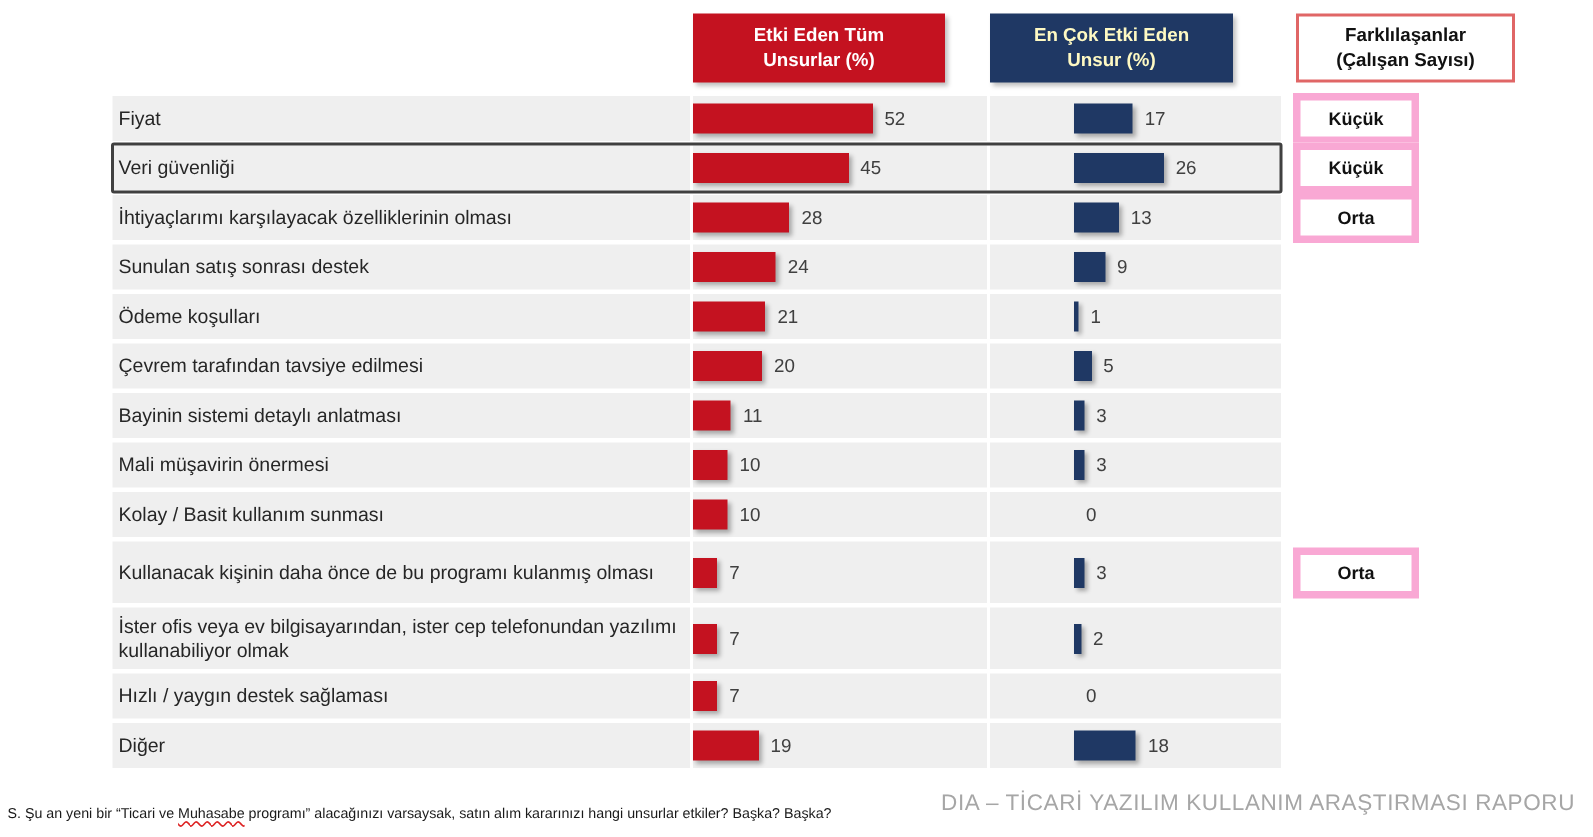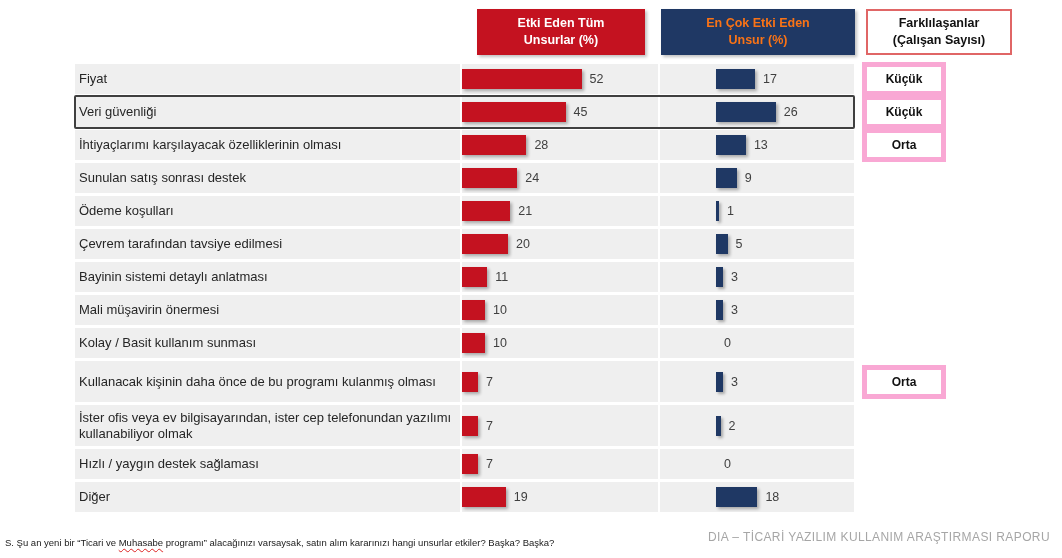--- a/index.html
+++ b/index.html
@@ -6,32 +6,32 @@
   .page{
     position:relative;
     width:1062px;height:558px;
     background:#ffffff;
     font-family:"Liberation Sans",sans-serif;
     overflow:hidden;
   }
   
   .header-row{display:flex;margin-left:75px;margin-top:8px;height:48px;}
   .hdr-spacer{width:387px;flex:none;}
-  .hdr-col{flex:none;display:flex;align-items:center;justify-content:center;}
+  .hdr-col{flex:none;display:flex;align-items:center;}
   .hdr-col.red-col{width:198px;}
   .hdr-col.blue-col{width:196px;}
   .hdr-col.diff-col{width:150px;margin-left:8px;}
   .hdr-box{
     height:46px;box-sizing:border-box;
     display:flex;align-items:center;justify-content:center;
     text-align:center;white-space:pre-line;
     font-weight:bold;font-size:12.5px;line-height:1.35;
   }
   .hdr-box.red{width:168px;background:#C41220;color:#ffffff;box-shadow:2px 2px 3px rgba(0,0,0,0.25);}
-  .hdr-box.navy{width:194px;background:#1F3864;color:#f97316;box-shadow:2px 2px 3px rgba(0,0,0,0.25);}
+  .hdr-box.navy{width:162px;background:#1F3864;color:#fef9c3;box-shadow:2px 2px 3px rgba(0,0,0,0.25);}
   .hdr-box.outline{width:146px;background:#ffffff;border:2px solid #E06666;color:#111111;}
   
   .rows{margin-left:75px;margin-top:8px;display:flex;flex-direction:column;gap:3px;}
   .row{display:flex;height:30px;flex:none;}
   .row.tall{height:41px;}
   .row-main{display:flex;position:relative;}
   .cell{background:#EFEFEF;box-sizing:border-box;}
   .cell.label{
     width:385px;display:flex;align-items:center;
     padding-left:4px;padding-right:6px;
@@ -47,21 +47,21 @@
   .diff-cell{width:150px;margin-left:8px;display:flex;align-items:center;background:transparent;}
   .diff-box{
     width:74px;height:24px;border:5px solid #f9a8d4;background:#ffffff;
     display:flex;align-items:center;justify-content:center;
     font-weight:bold;font-size:12px;color:#111111;
   }
   
   .footer{position:absolute;left:5px;right:12px;bottom:8px;display:flex;justify-content:space-between;align-items:flex-end;}
   .notes{font-size:9.5px;color:#1a1a1a;line-height:1.5;}
   .misspelled{text-decoration:underline wavy #dd2222;text-decoration-thickness:1px;text-underline-offset:2px;}
-  .source{font-size:12px;color:#A6A6A6;letter-spacing:0.4px;margin-bottom:6px;white-space:nowrap;}
+  .source{font-size:15px;color:#A6A6A6;letter-spacing:0.4px;margin-bottom:6px;white-space:nowrap;}
 </style>
 </head>
 <body>
 
 <div class="page">
 
   <div class="header-row">
     <div class="hdr-spacer"></div>
     <div class="hdr-col red-col">
       <div class="hdr-box red">Etki Eden Tüm

